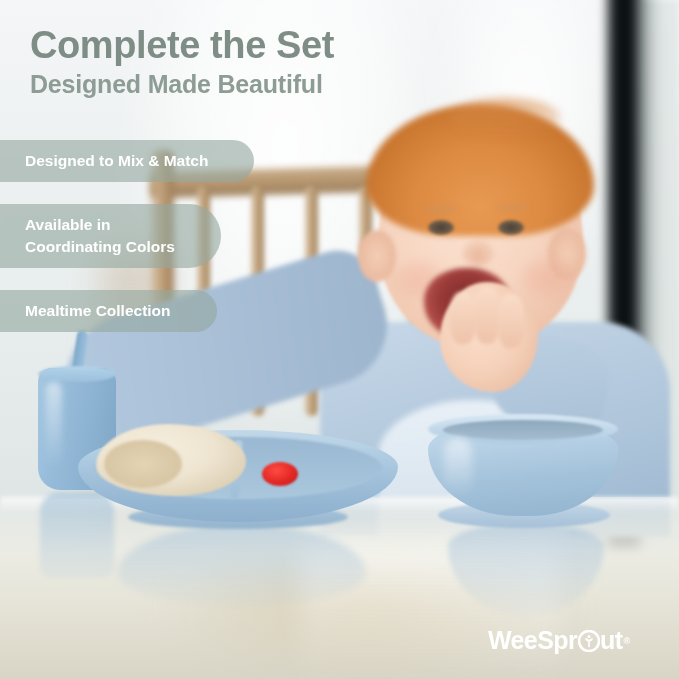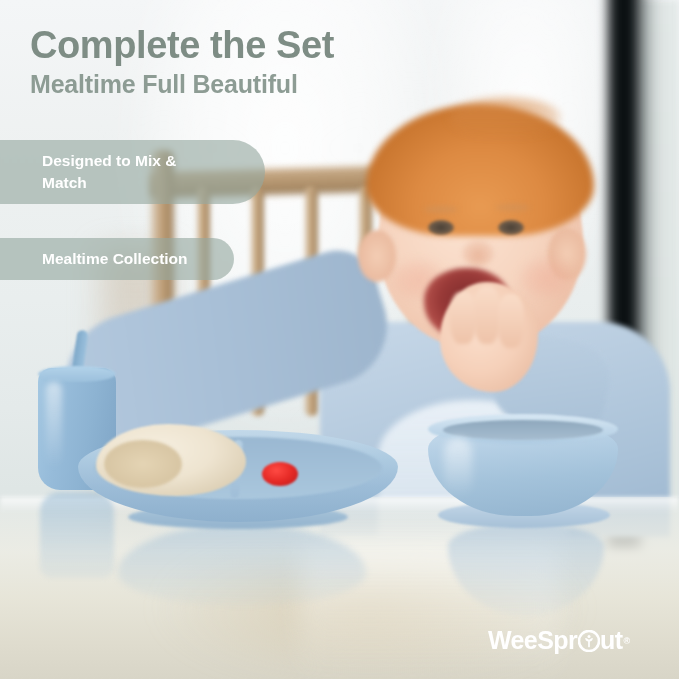--- a/index.html
+++ b/index.html
@@ -313,22 +313,22 @@
     font-size:25px; font-weight:bold; letter-spacing:-.2px;
     color:#8d9c94; line-height:1.1; white-space:nowrap;
   }
 
   .pills{ position:absolute; left:0; top:140px; width:300px; }
   .pill{
     position:relative;
     background:rgba(148,168,160,.62);
     color:#ffffff;
     border-radius:0 40px 40px 0;
-    padding:10px 46px 10px 42px;
-    margin-bottom:34px;
+    padding:10px 46px 10px 25px;
+    margin-bottom:22px;
     font-size:15.5px; font-weight:bold; line-height:1.42;
     width:max-content; max-width:265px;
     backdrop-filter:blur(1px);
   }
   .pill .l2{ display:block; }
 
   
   .logo{
     position:absolute; left:488px; top:628px;
     display:flex; align-items:flex-end;
@@ -418,29 +418,33 @@
 
     <div class="bowl-suction"></div>
     <div class="bowl"></div>
     <div class="bowl-rim"></div>
     <div class="bowl-inner"></div>
     <div class="bowl-hi"></div>
   </div>
 
   <div class="headline">
     <div class="title">Complete the Set</div>
-    <div class="subtitle">Mealtime Full Beautiful</div>
+    <div class="subtitle">Designed Made Beautiful</div>
   </div>
 
   <div class="pills">
 
     <div class="pill">
       <span>Designed to Mix &amp; Match</span>
     </div>
 
+    <div class="pill">
+      <span class="l2">Available in</span>
+      <span class="l2">Coordinating Colors</span>
+    </div>
 
     <div class="pill">
       <span class="l2">Mealtime Collection</span>
     </div>
 
   </div>
 
   <div class="logo">
     <div class="logo-text">
       <span>WeeSpr</span>

